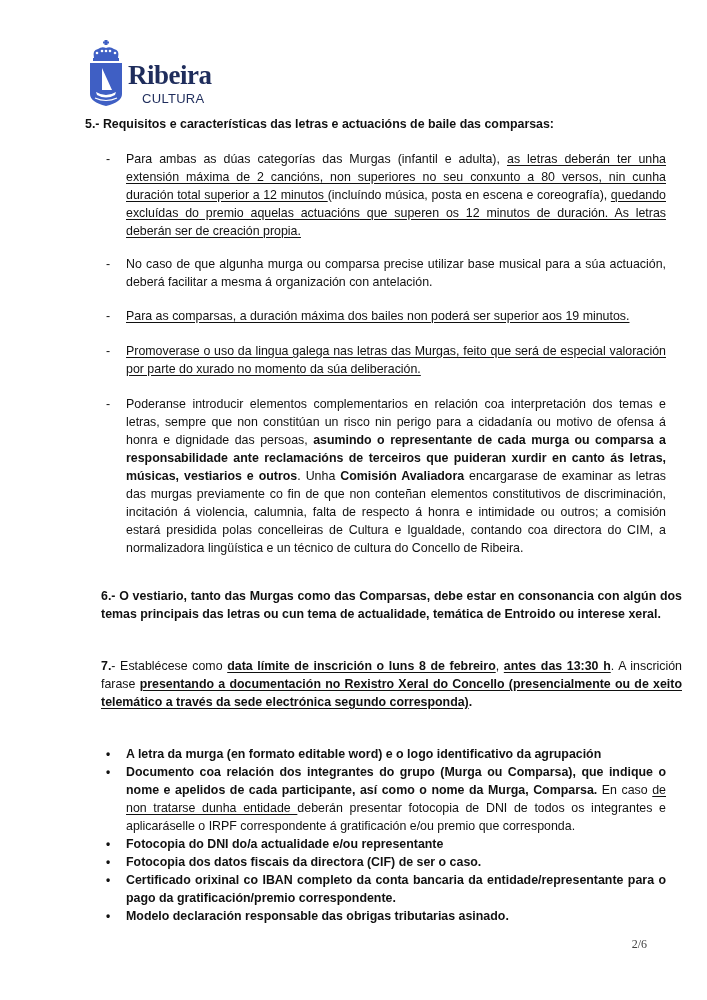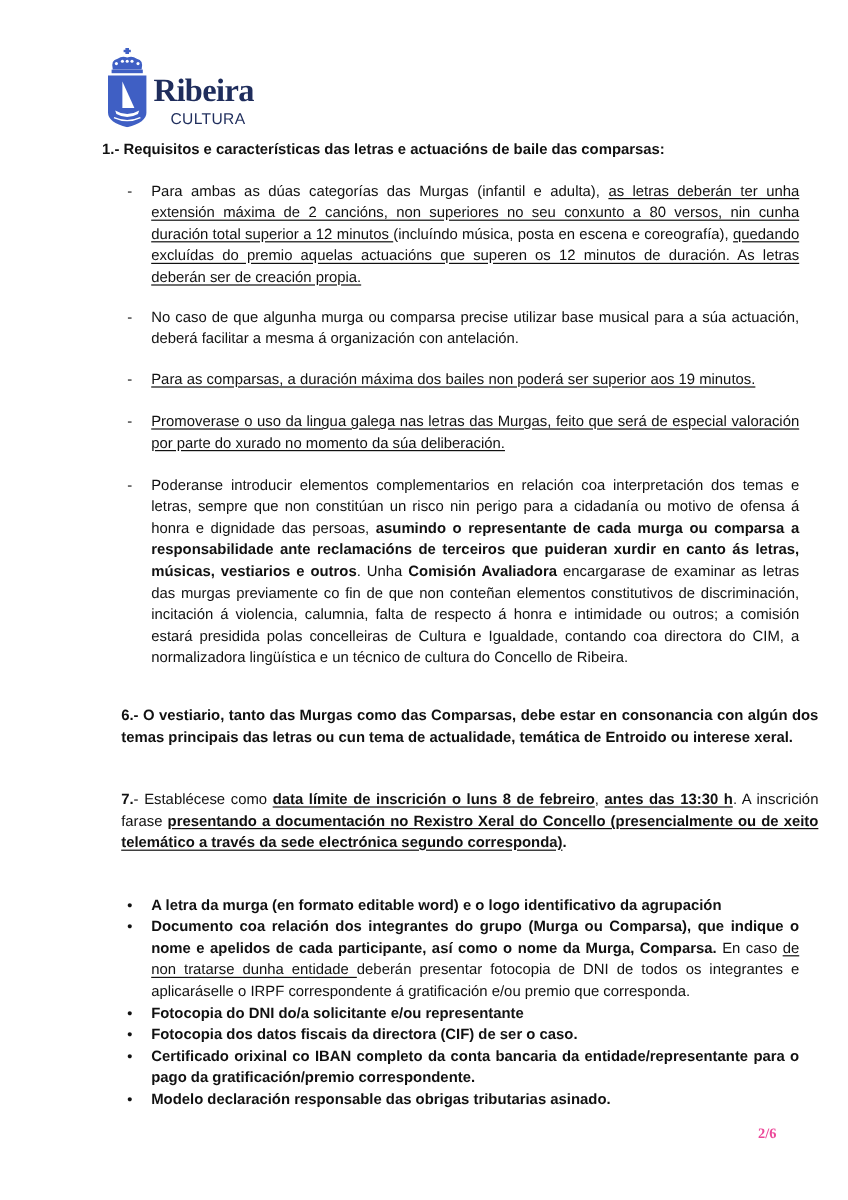--- a/index.html
+++ b/index.html
@@ -20,21 +20,21 @@
   .item { position: absolute; left: 85px; width: 580px; }
   .item .dash { position: absolute; left: 21px; top: 0; font-size: 12.4px; line-height: 18px; }
   .item .body { position: absolute; left: 41px; width: 540px; font-size: 12.4px; line-height: 18px; text-align: justify; }
 
   .para { position: absolute; left: 85px; width: 581px; font-size: 12.4px; line-height: 18px; text-align: justify; margin-left: 16px; }
 
   .bullet { position: absolute; left: 85px; width: 581px; }
   .bullet .dot { position: absolute; left: 21px; top: 0; font-size: 12px; line-height: 18px; font-weight: bold; }
   .bullet .body { position: absolute; left: 41px; width: 540px; font-size: 12.4px; line-height: 18px; text-align: justify; }
 
-  .pagenum { position: absolute; right: 60px; top: 937px; font-family: "Liberation Serif", serif; font-size: 12px; color: #ec4899; font-weight: bold; }
+  .pagenum { position: absolute; right: 60px; top: 937px; font-family: "Liberation Serif", serif; font-size: 12px; color: #404040; }
 </style>
 </head>
 <body>
 
 <div class="page">
 
   <div class="logo">
     <svg class="crest" viewBox="0 0 36 66">
 
       <rect x="16.5" y="0" width="3" height="5" fill="#3f5fc4"></rect>
@@ -50,21 +50,21 @@
       <path d="M2 23 H34 V54 Q34 62 18 66 Q2 62 2 54 Z" fill="#3f5fc4"></path>
 
       <path d="M14 28 L24 50 L14 50 Z" fill="#ffffff"></path>
       <path d="M8 52 Q18 58 28 52 L27 55 Q18 60 9 55 Z" fill="#ffffff"></path>
       <path d="M7 58 Q18 63 29 58" stroke="#ffffff" stroke-width="1.2" fill="none"></path>
     </svg>
     <div class="wordmark">Ribeira</div>
     <div class="sub">CULTURA</div>
   </div>
 
-  <div class="heading" style="top:115px;">1.- Requisitos e características das letras e actuacións de baile das comparsas:</div>
+  <div class="heading" style="top:115px;">5.- Requisitos e características das letras e actuacións de baile das comparsas:</div>
 
   <div class="item" style="top:150px;">
     <span class="dash">-</span>
     <div class="body"><span>Para ambas as dúas categorías das Murgas (infantil e adulta), </span><span class="u">as letras deberán ter unha extensión máxima de 2 cancións, non superiores no seu conxunto a 80 versos, nin cunha duración total superior a 12 minutos </span><span>(incluíndo música, posta en escena e coreografía), </span><span class="u">quedando excluídas do premio aquelas actuacións que superen os 12 minutos de duración. As letras deberán ser de creación propia.</span></div>
   </div>
 
   <div class="item" style="top:255px;">
     <span class="dash">-</span>
     <div class="body"><span>No caso de que algunha murga ou comparsa precise utilizar base musical para a súa actuación, deberá facilitar a mesma á organización con antelación.</span></div>
   </div>
@@ -92,21 +92,21 @@
   <div class="bullet" style="top:745px;">
     <span class="dot">•</span>
     <div class="body"><span class="b">A letra da murga (en formato editable word) e o logo identificativo da agrupación</span></div>
   </div>
   <div class="bullet" style="top:763px;">
     <span class="dot">•</span>
     <div class="body"><span class="b">Documento coa relación dos integrantes do grupo (Murga ou Comparsa), que indique o nome e apelidos de cada participante, así como o nome da Murga, Comparsa.</span><span> En caso </span><span class="u">de non tratarse dunha entidade </span><span>deberán presentar fotocopia de DNI de todos os integrantes e aplicaráselle o IRPF correspondente á gratificación e/ou premio que corresponda.</span></div>
   </div>
   <div class="bullet" style="top:835px;">
     <span class="dot">•</span>
-    <div class="body"><span class="b">Fotocopia do DNI do/a solicitante e/ou representante</span></div>
+    <div class="body"><span class="b">Fotocopia do DNI do/a actualidade e/ou representante</span></div>
   </div>
   <div class="bullet" style="top:853px;">
     <span class="dot">•</span>
     <div class="body"><span class="b">Fotocopia dos datos fiscais da directora (CIF) de ser o caso.</span></div>
   </div>
   <div class="bullet" style="top:871px;">
     <span class="dot">•</span>
     <div class="body"><span class="b">Certificado orixinal co IBAN completo da conta bancaria da entidade/representante para o pago da gratificación/premio correspondente.</span></div>
   </div>
   <div class="bullet" style="top:907px;">

